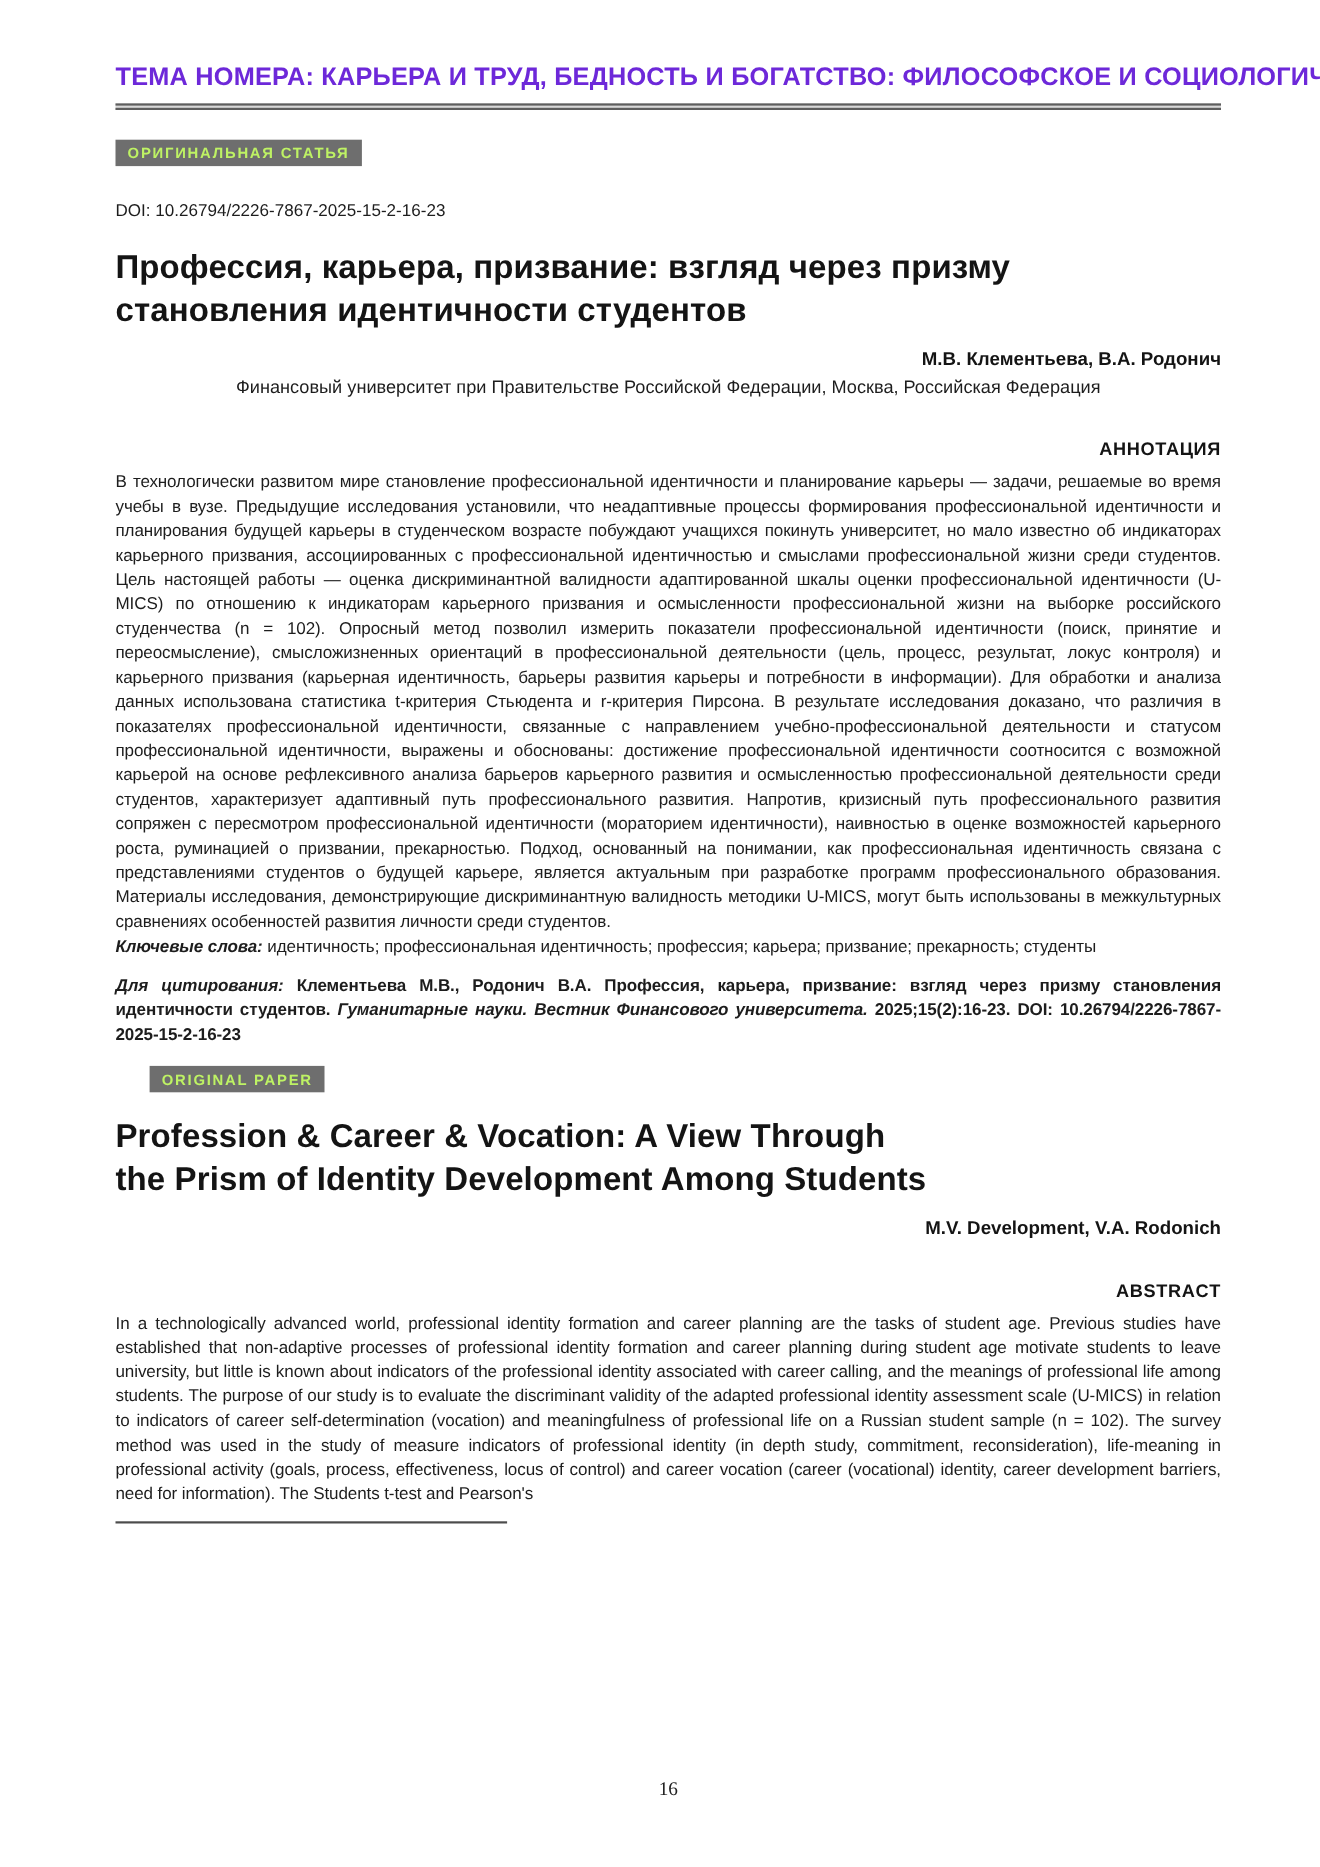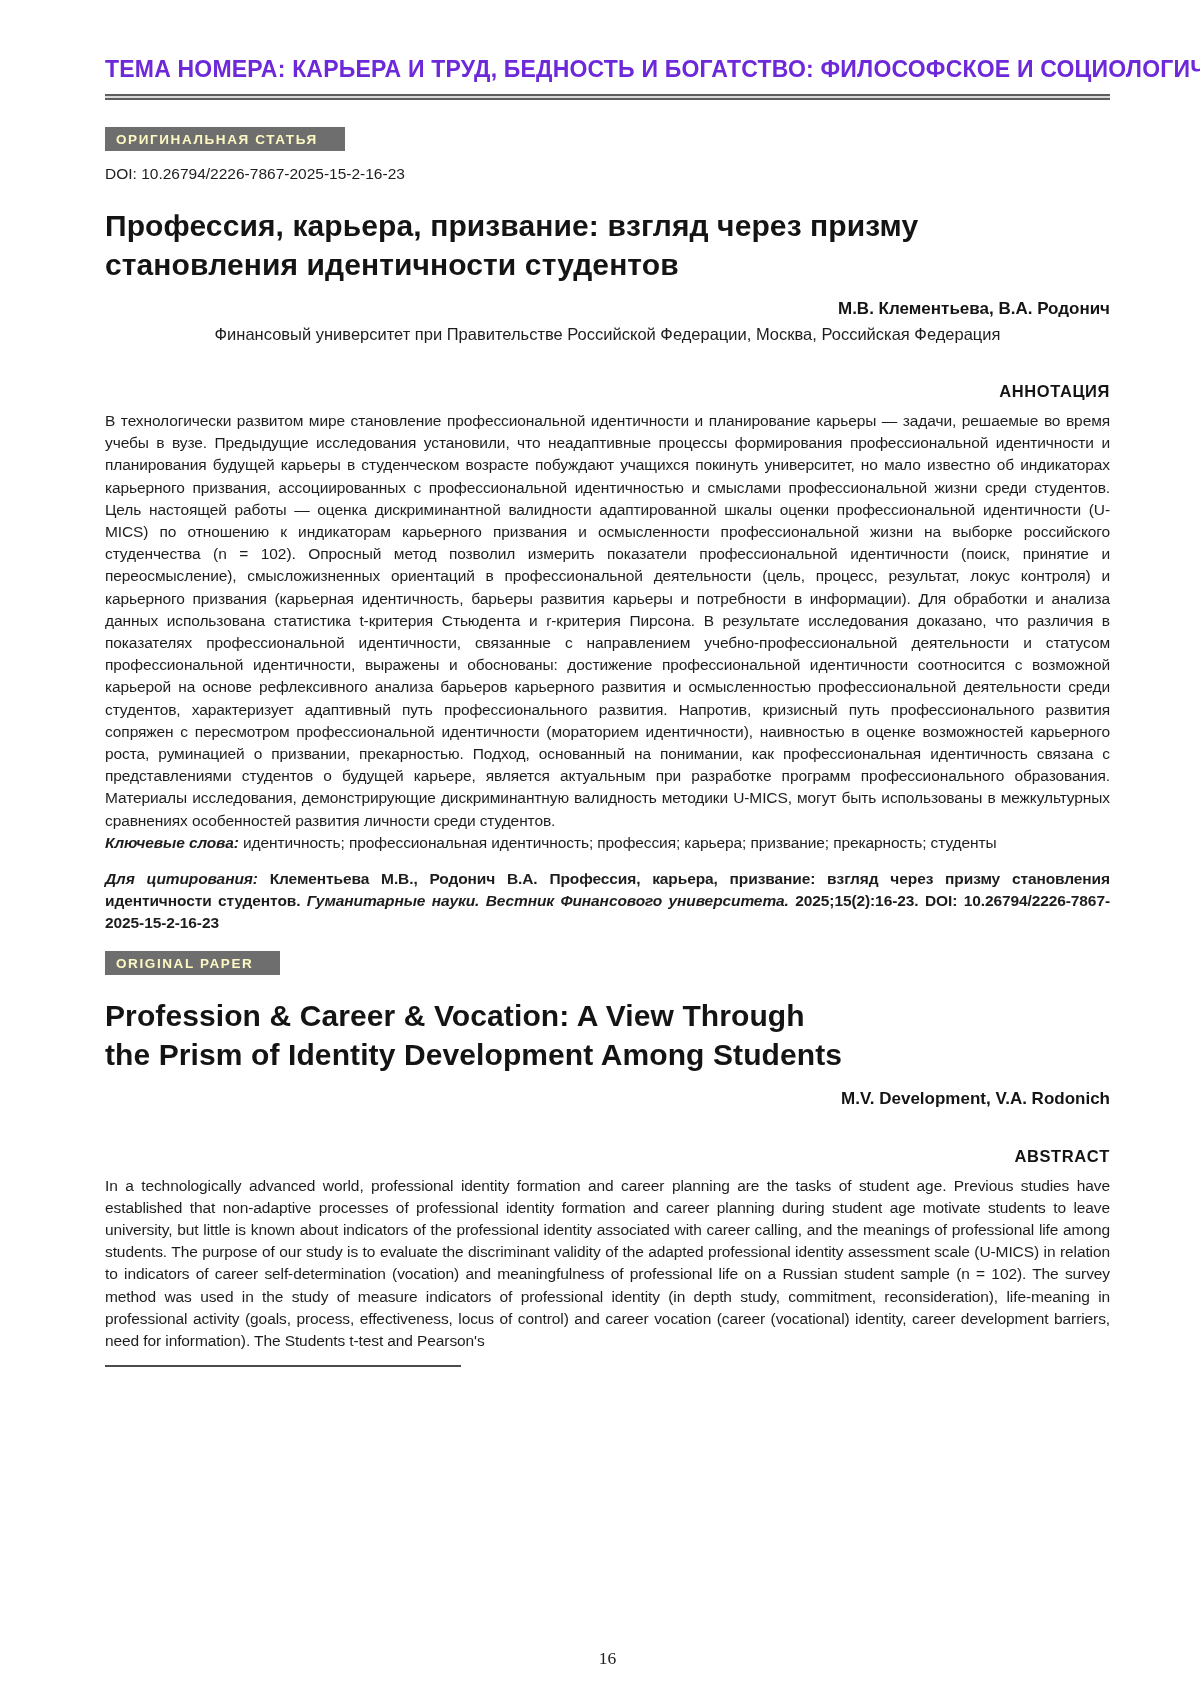--- a/index.html
+++ b/index.html
@@ -13,27 +13,27 @@
   .theme-header {
     font-weight:bold; font-size:23px; letter-spacing:0.2px; color:#6d28d9;
     white-space:nowrap;
   }
   .double-rule {
     margin-top:11px; height:2px; background:#d9d9d9;
     border-top:2px solid #5e5e5e; border-bottom:2px solid #5e5e5e;
   }
   .badge {
     display:inline-block; align-self:flex-start;
-    background:#6e6e6e; color:#fef9c3;
+    background:#6e6e6e; color:#bef264;
     font-weight:bold; font-size:13.5px; letter-spacing:1.6px;
-    padding:5px 27px 4px 11px;
+    padding:5px 11px 4px 11px;
   }
   .badge-ru { margin-top:27px; }
-  .badge-en { margin-top:16px; }
-  .meta { margin-top:12px; font-size:15.5px; line-height:22px; color:#1d1d1d; }
+  .badge-en { margin-top:16px;margin-left:31px; }
+  .meta { margin-top:30px; font-size:15.5px; line-height:22px; color:#1d1d1d; }
   .title {
     font-weight:bold; font-size:30px; line-height:39px;
     margin:21px 0 0 0; color:#141414; white-space:pre-line; letter-spacing:0.1px;
   }
   .authors { margin-top:15px; text-align:right; font-weight:bold; font-size:17px; color:#141414; }
   .affiliation { margin-top:6px; text-align:center; font-size:16.5px; }
   .abs-heading {
     margin:38px 0 0 0; text-align:right;
     font-size:16.5px; font-weight:bold; letter-spacing:0.6px; color:#141414;
   }
@@ -43,21 +43,21 @@
   }
   .keywords { margin-top:0; }
   .citation { margin-top:14px; font-weight:bold; }
   .bi { font-style:italic; font-weight:bold; }
   .b  { font-weight:bold; }
   .foot-rule {
     width:356px; border-top:2px solid #4c4c4c; margin-top:13px;
   }
   .copyright { margin-top:9px; font-size:15.5px; }
   .page-number {
-    margin-top:auto; margin-bottom:28px; text-align:center;
+    margin-top:auto; margin-bottom:60px; text-align:center;
     font-family:"Liberation Serif", serif; font-size:17.5px; color:#222;
   }
 </style>
 </head>
 <body>
 
 <div class="page">
 
   <div class="theme-header">ТЕМА НОМЕРА: КАРЬЕРА И ТРУД, БЕДНОСТЬ И БОГАТСТВО: ФИЛОСОФСКОЕ И СОЦИОЛОГИЧЕСКОЕ ИЗМЕНЕНИЕ</div>
   <div class="double-rule"></div>

